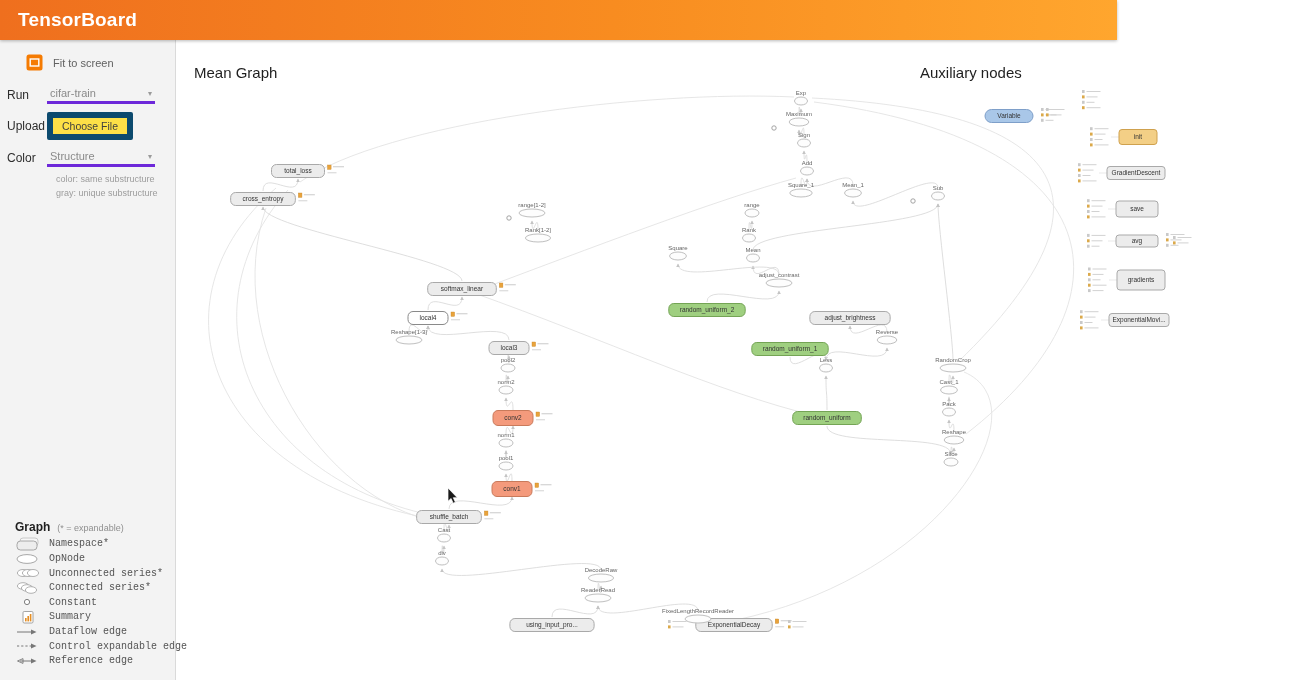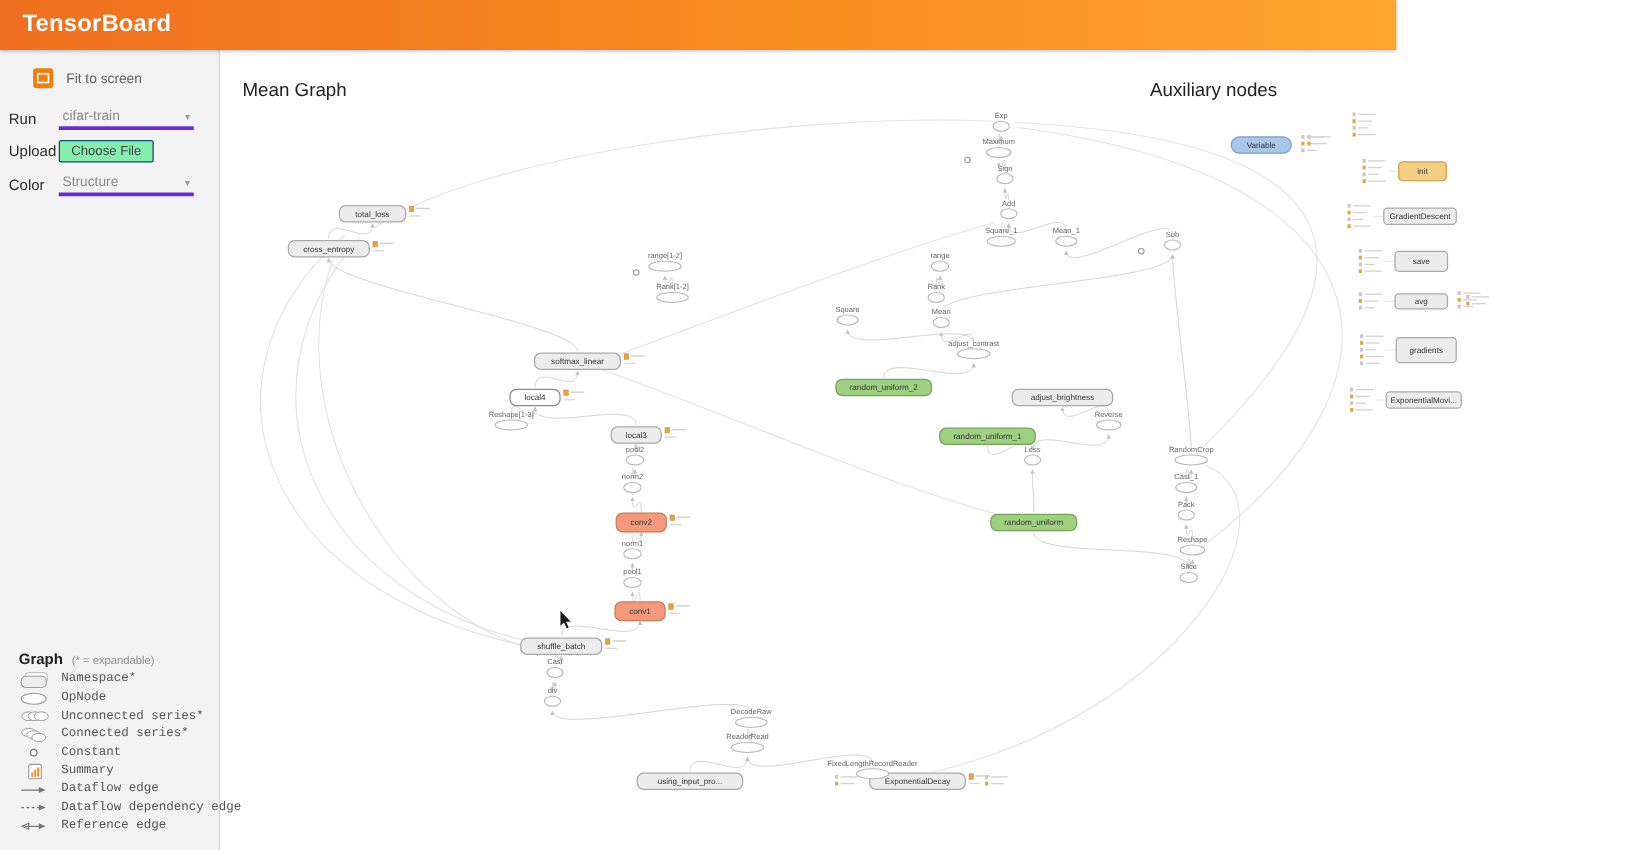--- a/index.html
+++ b/index.html
@@ -18,21 +18,21 @@
            border-right:1px solid #dadada;box-sizing:border-box;display:flex;flex-direction:column;
            padding:10px 0 6px;z-index:4;}
   .fit-row{display:flex;align-items:center;gap:10px;padding:4px 10px 10px 26px;}
   .fit-label{font-size:11px;color:#616161;}
   .side-row{display:flex;align-items:center;padding:4px 10px 4px 7px;}
   .side-label{width:40px;flex:none;font-size:12px;color:#2d2d2d;}
   .selectbox{flex:1;display:flex;align-items:center;justify-content:space-between;
              border-bottom:3px solid #6d28d9;font-size:11px;color:#8a8a8a;padding:2px 3px;
              margin-right:10px;cursor:pointer;}
   .caret{font-size:8px;color:#9a9a9a;}
-  .choose-btn{font-size:10.5px;color:#3f3f3f;background:#86efac;border:1px solid #0c4a6e;
+  .choose-btn{font-size:10.5px;color:#3f3f3f;background:#fde047;border:6px solid #0c4a6e;
               border-radius:2px;padding:2px 9px;cursor:pointer;margin-right:14px;}
   .help{font-size:9px;color:#9c9c9c;line-height:1.5;padding:2px 0 0 56px;}
   .legend{margin-top:auto;padding:6px 6px 6px 15px;}
   .legend-head{display:flex;align-items:baseline;gap:7px;margin-bottom:3px;}
   .legend-title{font-size:12px;font-weight:bold;color:#1f1f1f;}
   .legend-note{font-size:9px;color:#8f8f8f;}
   .legend-row{display:flex;align-items:center;height:14.6px;font-family:Liberation Mono, monospace;}
   .legend-icon{width:34px;flex:none;display:flex;align-items:center;}
   .legend-label{font-size:10px;color:#555;white-space:nowrap;}
   
@@ -76,20 +76,24 @@
     </div>
 
     <div class="side-row">
       <span class="side-label">Color</span>
       <span class="selectbox">
         <span>Structure</span>
         <span class="caret">▾</span>
       </span>
     </div>
 
+    <div class="help">
+      <div>color: same substructure</div>
+      <div>gray: unique substructure</div>
+    </div>
 
     <div class="legend">
       <div class="legend-head">
         <span class="legend-title">Graph</span>
         <span class="legend-note">(* = expandable)</span>
       </div>
       <div id="legend-list">
           <div class="legend-row">
             <span class="legend-icon">
               <svg width="26" height="16" viewBox="0 0 26 16">
@@ -155,21 +159,21 @@
             </span>
             <span class="legend-label">Dataflow edge</span>
           </div>
           <div class="legend-row">
             <span class="legend-icon">
               <svg width="26" height="16" viewBox="0 0 26 16">
                 <line x1="2" y1="8" x2="17" y2="8" stroke="#777" stroke-width="1" stroke-dasharray="2.2,2"></line>
                 <path d="M16,5.6 L21.5,8 L16,10.4 Z" fill="#777"></path>
               </svg>
             </span>
-            <span class="legend-label">Dataflow dependency edge</span>
+            <span class="legend-label">Control expandable edge</span>
           </div>
           <div class="legend-row">
             <span class="legend-icon">
               <svg width="26" height="16" viewBox="0 0 26 16">
                 <line x1="5" y1="8" x2="19" y2="8" stroke="#777" stroke-width="1"></line>
                 <path d="M16,5.6 L21.5,8 L16,10.4 Z" fill="#777"></path>
                 <path d="M8,5.6 L2.5,8 L8,10.4 Z" fill="none" stroke="#777" stroke-width="0.9"></path>
               </svg>
             </span>
             <span class="legend-label">Reference edge</span>

